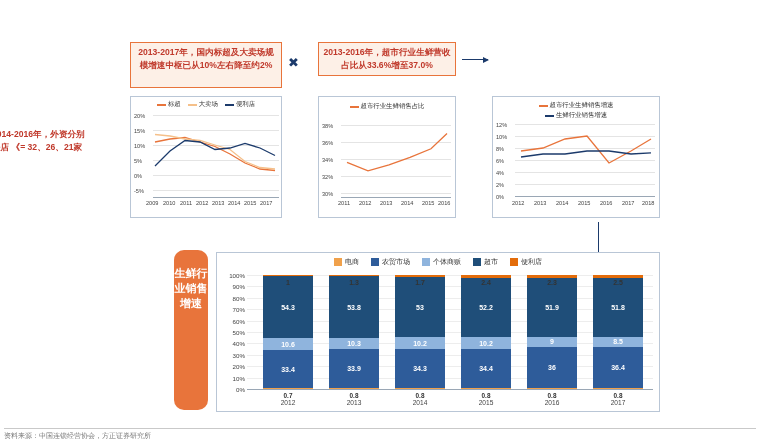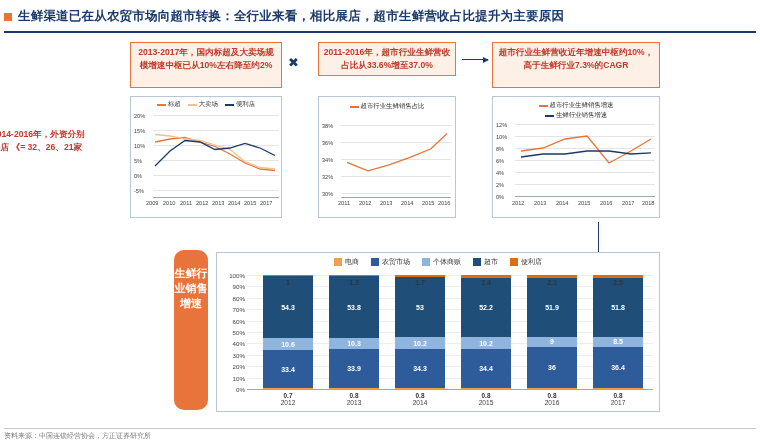--- a/index.html
+++ b/index.html
@@ -60,33 +60,27 @@
 
   
   .footrule{position:absolute;left:4px;top:428px;width:752px;height:1px;background:#c9c9c9;}
   .footnote{position:absolute;left:4px;top:431px;font-size:7px;color:#777;}
 </style>
 </head>
 <body>
 
 <div class="root">
 
-  <div class="title-bar">
-    <div class="sq"></div>
-    <div class="title-txt">生鲜渠道已在从农贸市场向超市转换：全行业来看，相比展店，超市生鲜营收占比提升为主要原因</div>
-    <div class="title-rule"></div>
-  </div>
 
   <div class="leftnote">2014-2016年，外资分别关店 《= 32、26、21家</div>
 
   <div class="callout" id="callout1">2013-2017年，国内标超及大卖场规模增速中枢已从10%左右降至约2%</div>
   <div class="xmark" style="left:288px;top:55px;">✖</div>
-  <div class="callout" id="callout2">2011-2016年，超市行业生鲜营收占比从33.6%增至37.0%</div>
+  <div class="callout" id="callout2">2013-2016年，超市行业生鲜营收占比从33.6%增至37.0%</div>
   <div class="arrow-h" style="left:462px;top:59px;width:26px;"></div>
-  <div class="callout" id="callout3">超市行业生鲜营收近年增速中枢约10%，高于生鲜行业7.3%的CAGR</div>
 
   <div class="panel" id="panel1">
     <div class="legend">
       <span class="li">
           <span class="sw" style="background:#e8743b"></span>
           <span>标超</span>
         </span>
       <span class="li">
           <span class="sw" style="background:#f5c08a"></span>
           <span>大卖场</span>

